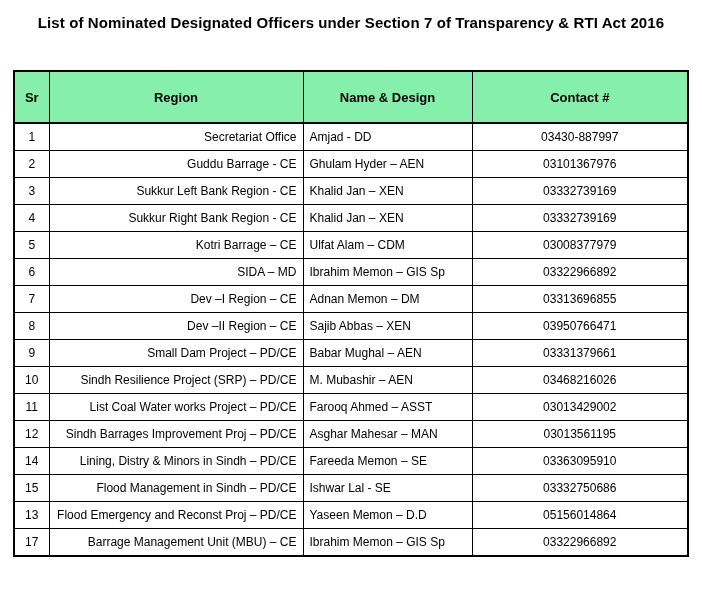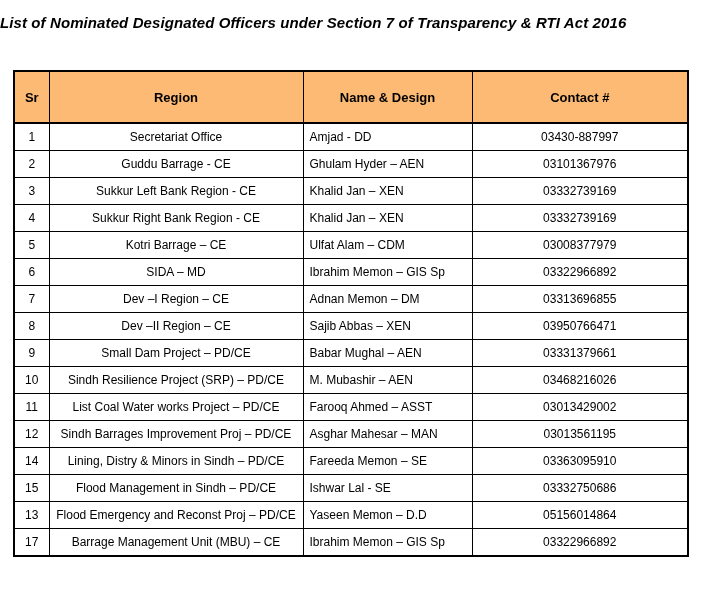--- a/index.html
+++ b/index.html
@@ -16,25 +16,24 @@
     height: 613px;
     position: relative;
     background: #ffffff;
     overflow: hidden;
   }
   .doc-title {
     position: absolute;
     top: 14px;
     left: 0;
     width: 702px;
-    text-align: left;
+    text-align: center;
     font-size: 15px;
     font-weight: bold;
     letter-spacing: 0.1px;
-    font-style: italic;
   }
   table.officers {
     position: absolute;
     top: 70px;
     left: 13px;
     width: 674px;
     border-collapse: collapse;
     table-layout: fixed;
     font-size: 12px;
   }
@@ -47,34 +46,34 @@
   table.officers td {
     border: 1px solid #000000;
     padding: 0 6px;
     overflow: hidden;
     white-space: nowrap;
   }
   table.officers {
     border: 2px solid #000000;
   }
   table.officers thead th {
-    background: #fdba74;
+    background: #86efac;
     font-weight: bold;
     font-size: 13px;
     height: 50px;
     text-align: center;
     vertical-align: middle;
     border-bottom: 2px solid #000000;
   }
   table.officers tbody td {
     height: 26px;
     vertical-align: middle;
   }
   td.cell-sr      { text-align: center; }
-  td.cell-region  { text-align: center; padding-left: 9px; }
+  td.cell-region  { text-align: right; padding-left: 9px; }
   td.cell-name    { text-align: left; }
   td.cell-contact { text-align: center; }
 </style>
 </head>
 <body>
 
 <div class="page">
 
   <div class="doc-title">List of Nominated Designated Officers under Section 7 of Transparency &amp; RTI Act 2016</div>
 

